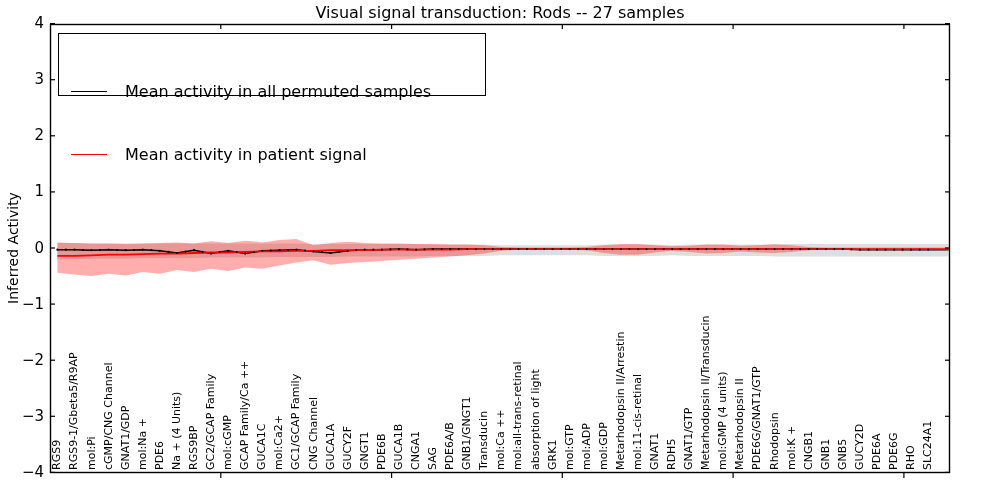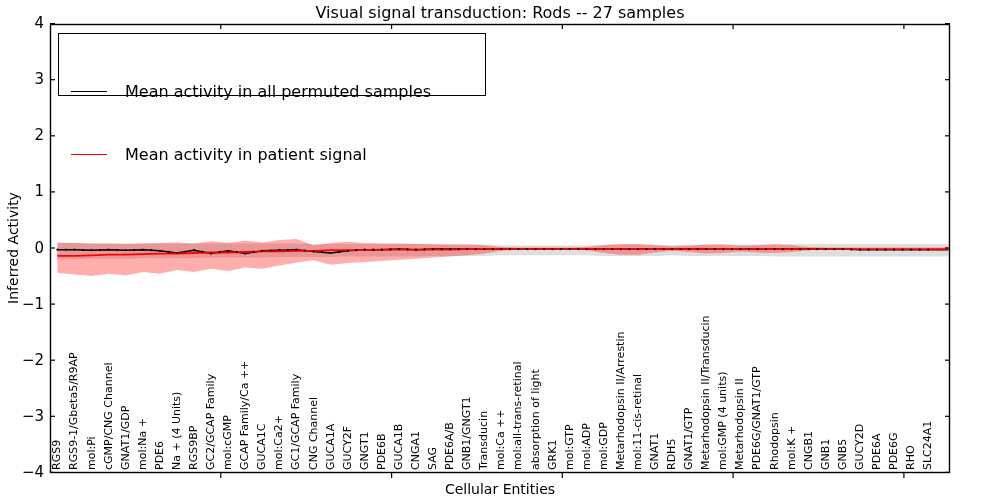--- a/index.html
+++ b/index.html
@@ -173,21 +173,20 @@
       <line x1="562.3" y1="24" x2="562.3" y2="29" stroke="#000" stroke-width="1.2"></line>
       <line x1="562.3" y1="473" x2="562.3" y2="478" stroke="#000" stroke-width="1.2"></line>
       <line x1="733.1" y1="24" x2="733.1" y2="29" stroke="#000" stroke-width="1.2"></line>
       <line x1="733.1" y1="473" x2="733.1" y2="478" stroke="#000" stroke-width="1.2"></line>
       <line x1="903.9" y1="24" x2="903.9" y2="29" stroke="#000" stroke-width="1.2"></line>
       <line x1="903.9" y1="473" x2="903.9" y2="478" stroke="#000" stroke-width="1.2"></line>
     </svg>
 
   <div class="chart-title">Visual signal transduction: Rods -- 27 samples</div>
   <div class="y-axis-label">Inferred Activity</div>
-  <div class="x-axis-label">Cellular Entities</div>
 
   <div id="ytick-labels">
       <div class="ytick-label" style="top: 16.1px;">4</div>
       <div class="ytick-label" style="top: 72.2px;">3</div>
       <div class="ytick-label" style="top: 128.3px;">2</div>
       <div class="ytick-label" style="top: 184.4px;">1</div>
       <div class="ytick-label" style="top: 240.5px;">0</div>
       <div class="ytick-label" style="top: 296.6px;">−1</div>
       <div class="ytick-label" style="top: 352.7px;">−2</div>
       <div class="ytick-label" style="top: 408.8px;">−3</div>

